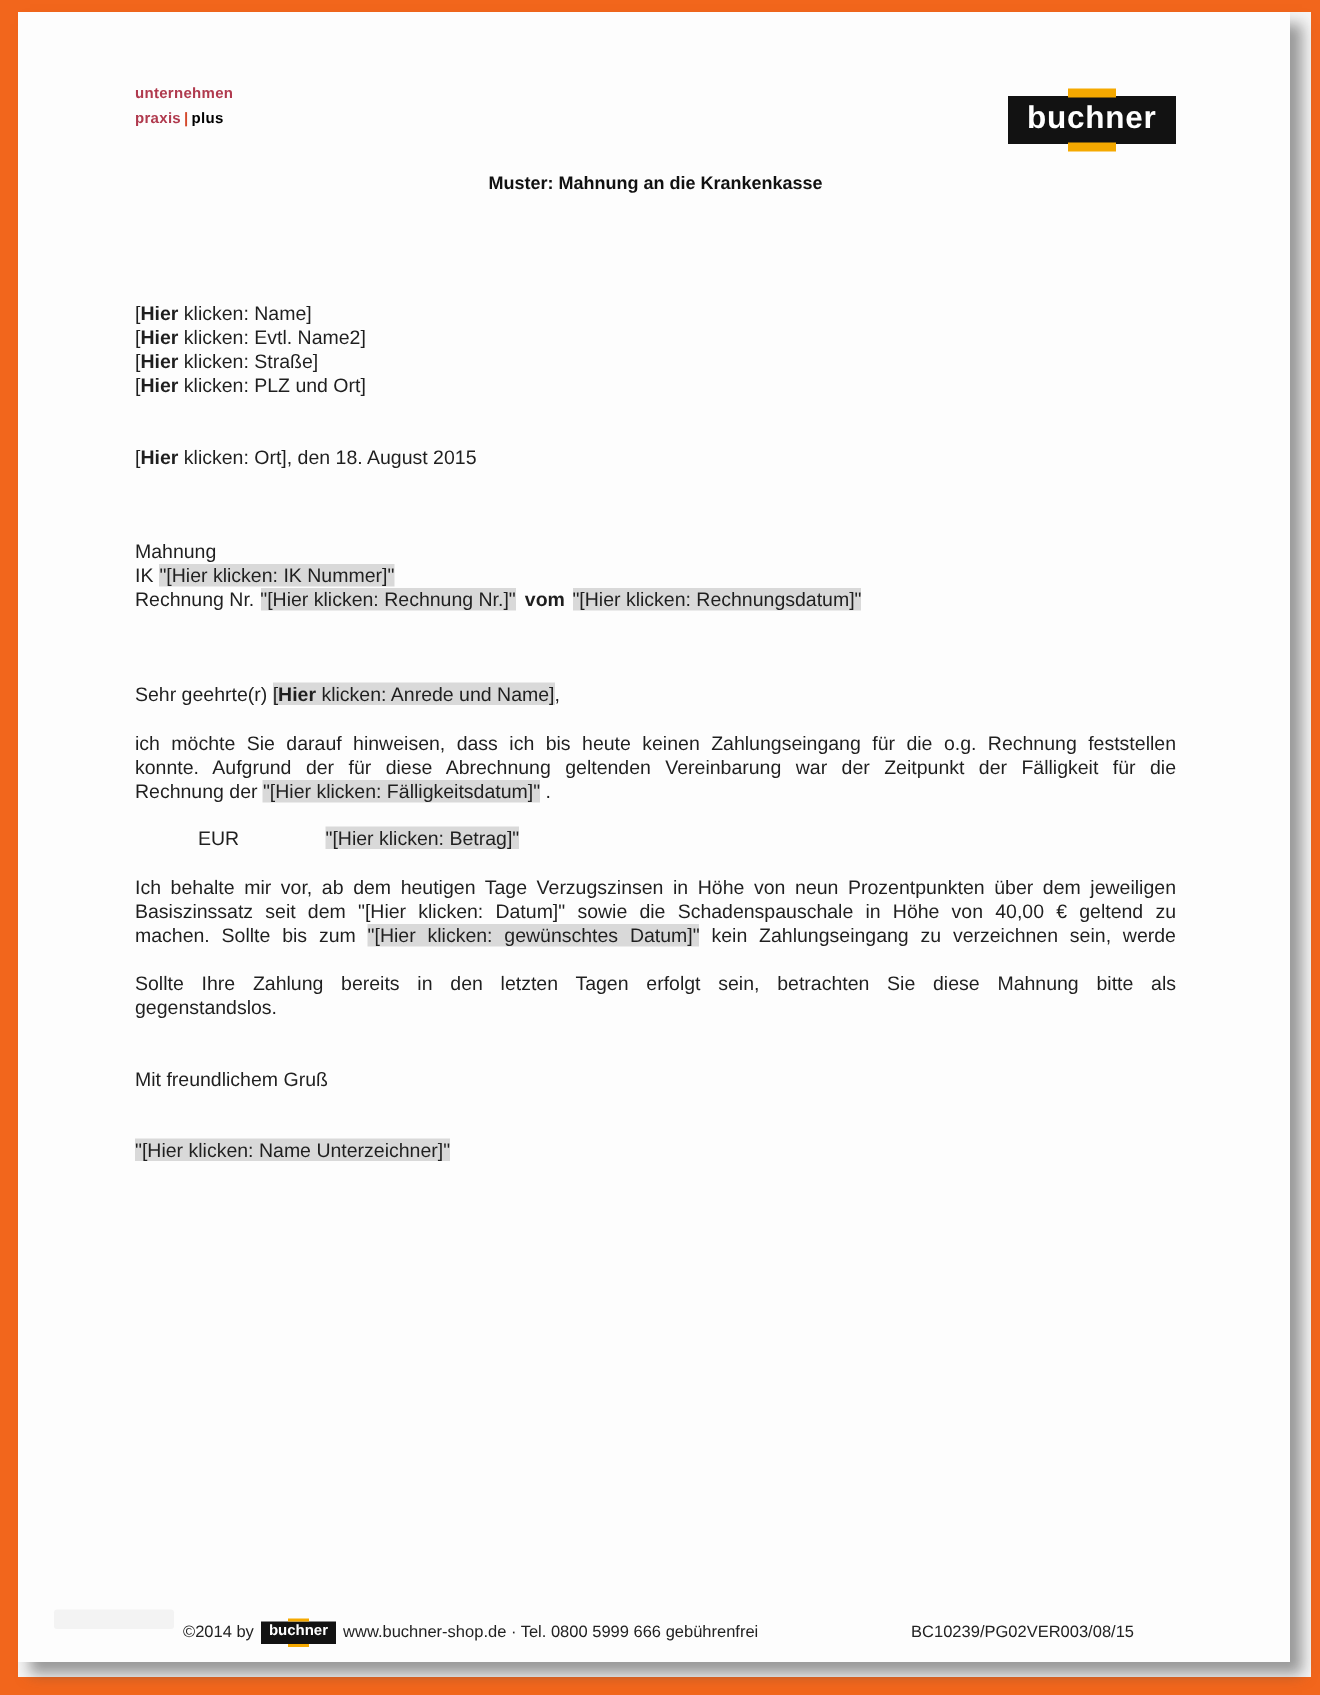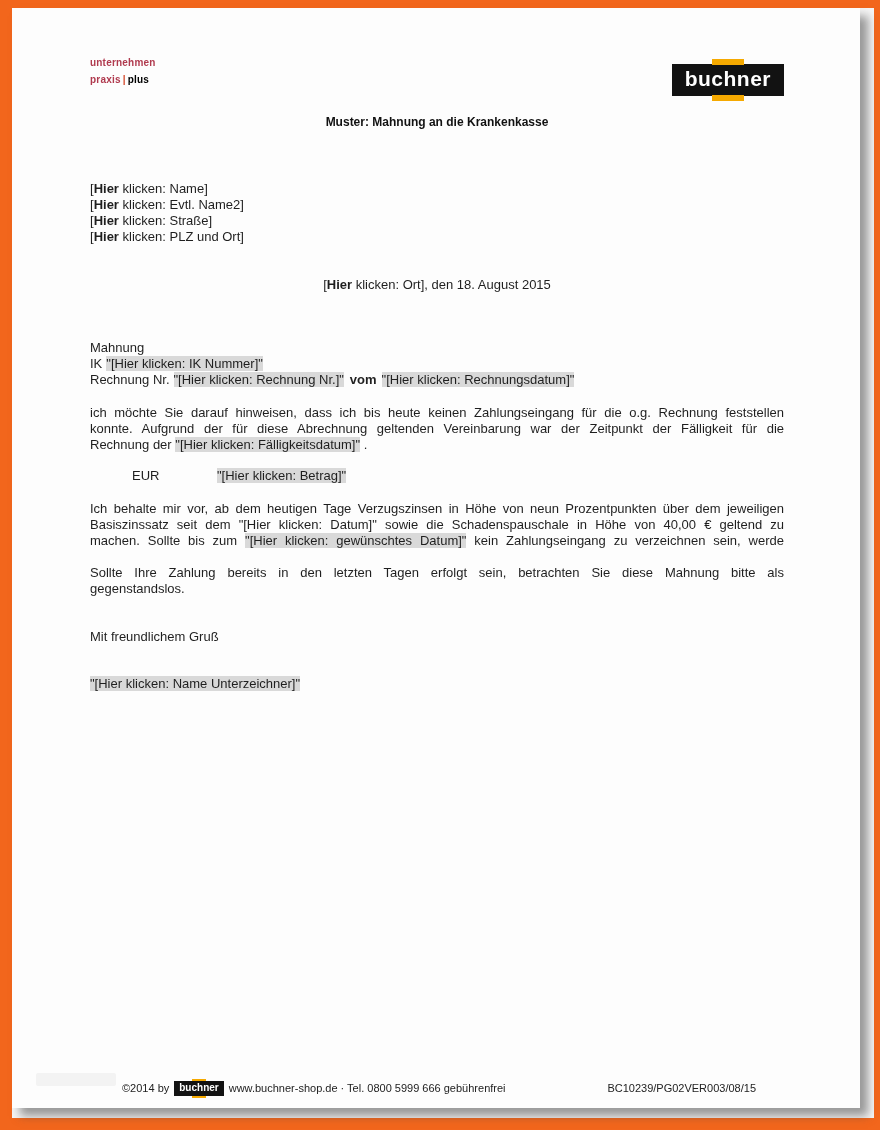--- a/index.html
+++ b/index.html
@@ -67,25 +67,25 @@
   .buchner-logo::before { top: -5px; }
   .buchner-logo::after  { bottom: -5px; }
   .doc-title {
     margin-top: 18px;
     text-align: center;
     font-weight: bold;
     font-size: 12px;
     line-height: 20px;
     color: #111;
   }
-  .recipient { margin-top: 49px; }
+  .recipient { margin-top: 69px; }
   .line { line-height: 16px; }
   .b { font-weight: bold; }
   .field { background: #d9d9d9; }
-  .date-row { margin-top: 32px; text-align: center; }
+  .date-row { margin-top: 32px; text-align: left; }
   .ref-block { margin-top: 47px; }
   .ref-label { font-weight: normal; }
   .ml4 { margin-right: 4px; }
   .vom { font-weight: bold; margin: 0 5px 0 6px; }
   .salutation { margin-top: 47px; }
   .para1 { margin-top: 17px; }
   .jline { text-align: justify; text-align-last: justify; line-height: 16px; }
   .amount-intro { margin-top: 16px; }
   .eur-row { margin-top: 15px; }
   .eur-label { display: inline-block; margin-left: 42px; width: 85px; }
@@ -166,20 +166,23 @@
     <div class="ref-block">
       <div class="line ref-label">Mahnung</div>
       <div class="line">
         <span class="ref-label ml4">IK</span><span class="field">"[Hier klicken: IK Nummer]"</span>
       </div>
       <div class="line">
         <span class="ref-label ml4">Rechnung Nr.</span><span class="field">"[Hier klicken: Rechnung Nr.]"</span><span class="vom">vom</span><span class="field">"[Hier klicken: Rechnungsdatum]"</span>
       </div>
     </div>
 
+    <div class="salutation line">
+      <span>Sehr geehrte(r) </span><span class="field"><span>[</span><span class="b">Hier</span><span> klicken: Anrede und Name]</span></span><span>,</span>
+    </div>
 
     <div class="para1">
       <div class="jline">ich möchte Sie darauf hinweisen, dass ich bis heute keinen Zahlungseingang für die o.g. Rechnung feststellen</div>
       <div class="jline">konnte. Aufgrund der für diese Abrechnung geltenden Vereinbarung war der Zeitpunkt der Fälligkeit für die</div>
       <div class="line"><span>Rechnung der </span><span class="field">"[Hier klicken: Fälligkeitsdatum]"</span><span> .</span></div>
     </div>
 
 
     <div class="eur-row line">
       <span class="eur-label">EUR</span><span class="field">"[Hier klicken: Betrag]"</span>

